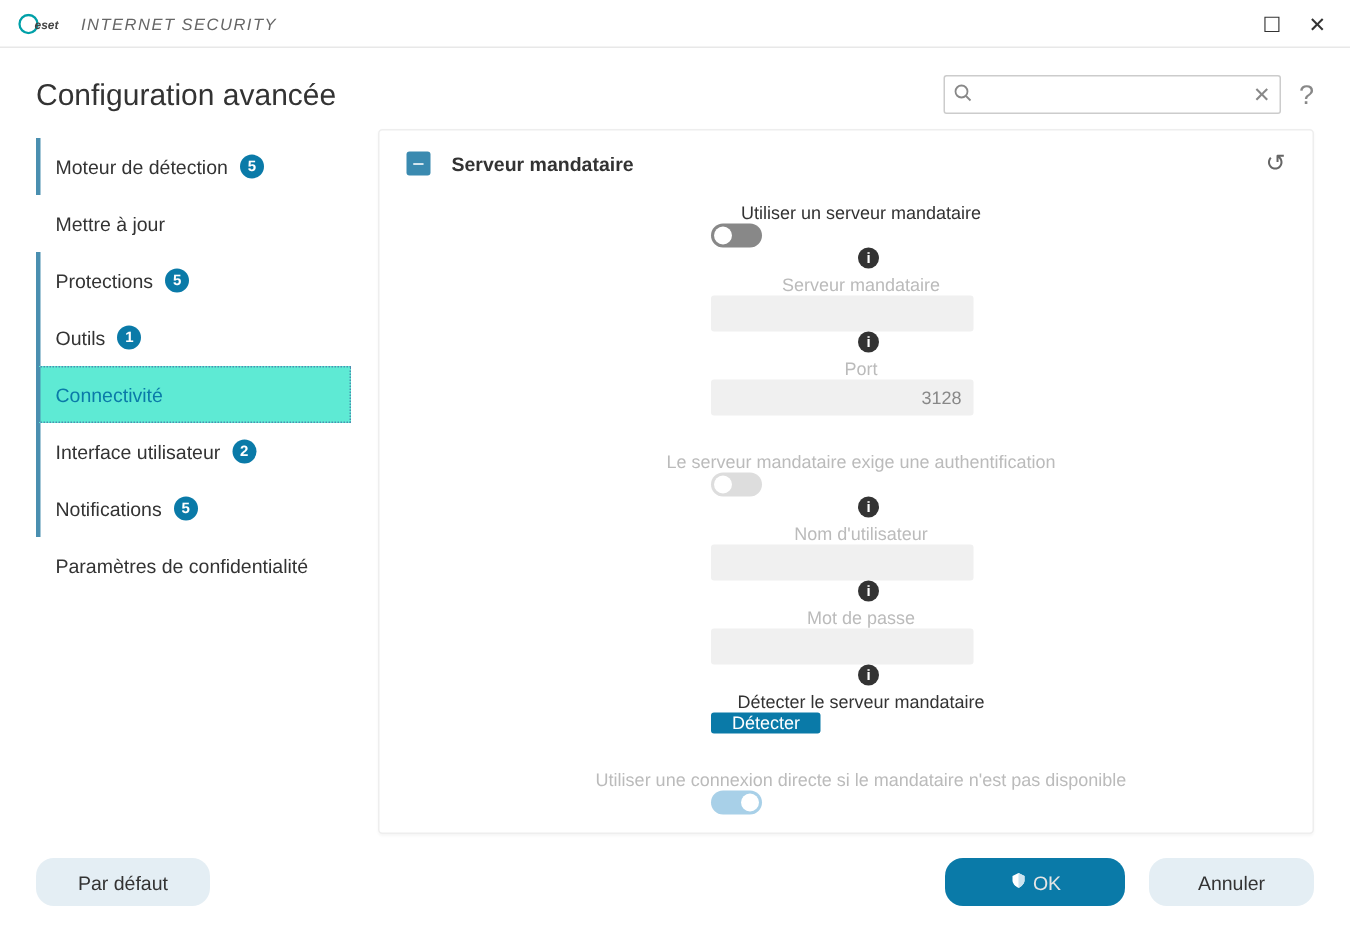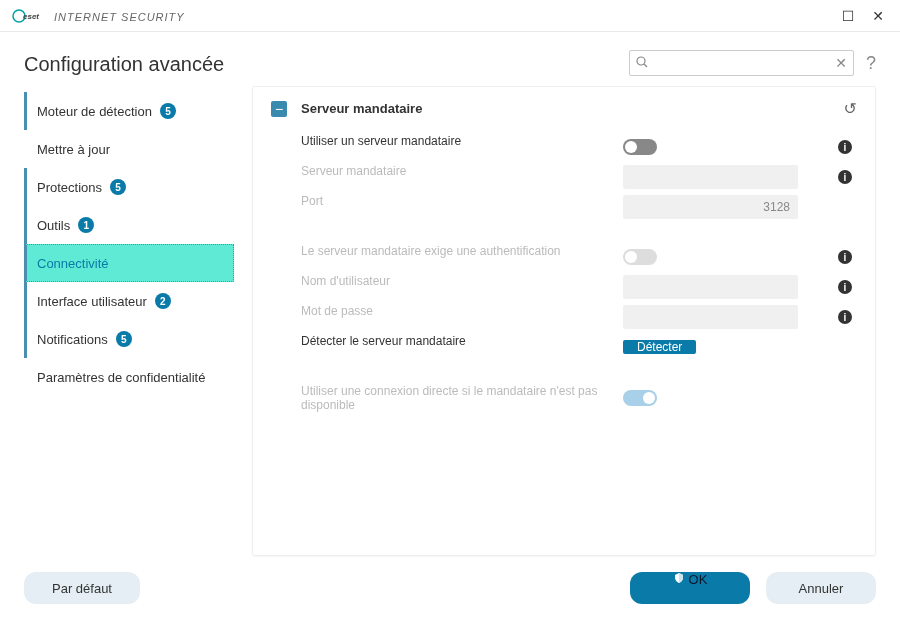--- a/index.html
+++ b/index.html
@@ -28,21 +28,21 @@
 .side-item.bar { border-left-color: #4a8fb0; }
 .side-item.selected { border: 1px dotted #4a8fb0; color: #0a7aa8; border-left: 3px solid #4a8fb0; background: #5eead4; }
 .side-item .badge { background: #0a7aa8; color: #fff; border-radius: 8px; min-width: 16px; height: 16px; font-size: 10px; display: inline-flex; align-items: center; justify-content: center; margin-left: 8px; padding: 0 4px; font-weight: bold; }
 
 .panel { flex: 1; background: #fff; border: 1px solid #eee; border-radius: 3px; padding: 12px 18px 18px 18px; position: relative; box-shadow: 0 1px 2px rgba(0,0,0,0.04); }
 .section-head { display: flex; align-items: center; margin-bottom: 14px; }
 .collapse-btn { width: 16px; height: 16px; background: #3a8ab0; color: #fff; border-radius: 2px; display: flex; align-items: center; justify-content: center; font-size: 14px; cursor: pointer; margin-right: 14px; line-height: 1; }
 .section-title { font-size: 13px; font-weight: 600; color: #333; }
 .reset-icon { margin-left: auto; color: #666; cursor: pointer; font-size: 16px; }
 
-.row { display: flex; min-height: 30px; padding: 2px 0 2px 30px; }
+.row { display: flex; align-items: center; min-height: 30px; padding: 2px 0 2px 30px; flex-direction: column; }
 .row .label { font-size: 12px; color: #333; flex: 1; padding-right: 10px; }
 .row.disabled .label { color: #bbb; }
 .row .control { width: 210px; display: flex; align-items: center; }
 .row .info { width: 24px; display: flex; align-items: center; justify-content: center; }
 .info-icon { width: 14px; height: 14px; border-radius: 50%; background: #333; color: #fff; font-size: 10px; font-weight: bold; display: flex; align-items: center; justify-content: center; cursor: pointer; font-style: normal; }
 
 .toggle { width: 34px; height: 16px; border-radius: 10px; position: relative; cursor: pointer; }
 .toggle.off { background: #888; }
 .toggle.off-disabled { background: #ddd; }
 .toggle.on-disabled { background: #a8d0e8; }
@@ -52,21 +52,21 @@
 .text-input { width: 175px; height: 24px; background: #f0f0f0; border: none; border-radius: 2px; padding: 0 8px; font-size: 12px; color: #888; text-align: left; }
 .text-input.port { text-align: right; padding-left: 33px; }
 
 .btn-detect { background: #0a7aa8; color: #fff; border: none; height: 14px; padding: 0 14px; font-size: 12px; border-radius: 2px; cursor: pointer; }
 
 .gap { height: 20px; }
 
 .footer { position: absolute; bottom: 0; left: 0; right: 0; padding: 16px 24px; display: flex; align-items: center; }
 .footer .btn { height: 32px; padding: 0 28px; font-size: 13px; border: none; border-radius: 12px; cursor: pointer; }
 .btn-default { background: #e4eef4; color: #333; }
-.btn-ok { background: #0a7aa8; color: #0f172a; margin-left: auto; width: 120px; display: inline-flex; align-items: flex-start; justify-content: center; gap: 4px; }
+.btn-ok { background: #0a7aa8; color: #e5e5e5; margin-left: auto; width: 120px; display: inline-flex; align-items: center; justify-content: center; gap: 4px; }
 .btn-cancel { background: #e4eef4; color: #333; margin-left: 16px; width: 110px; }
 .shield-icon { font-size: 12px; }
 </style>
 </head>
 <body>
 
 <div class="titlebar">
   <div class="logo">
     <span class="logo-mark">
       <svg width="30" height="14" viewBox="0 0 30 14">

